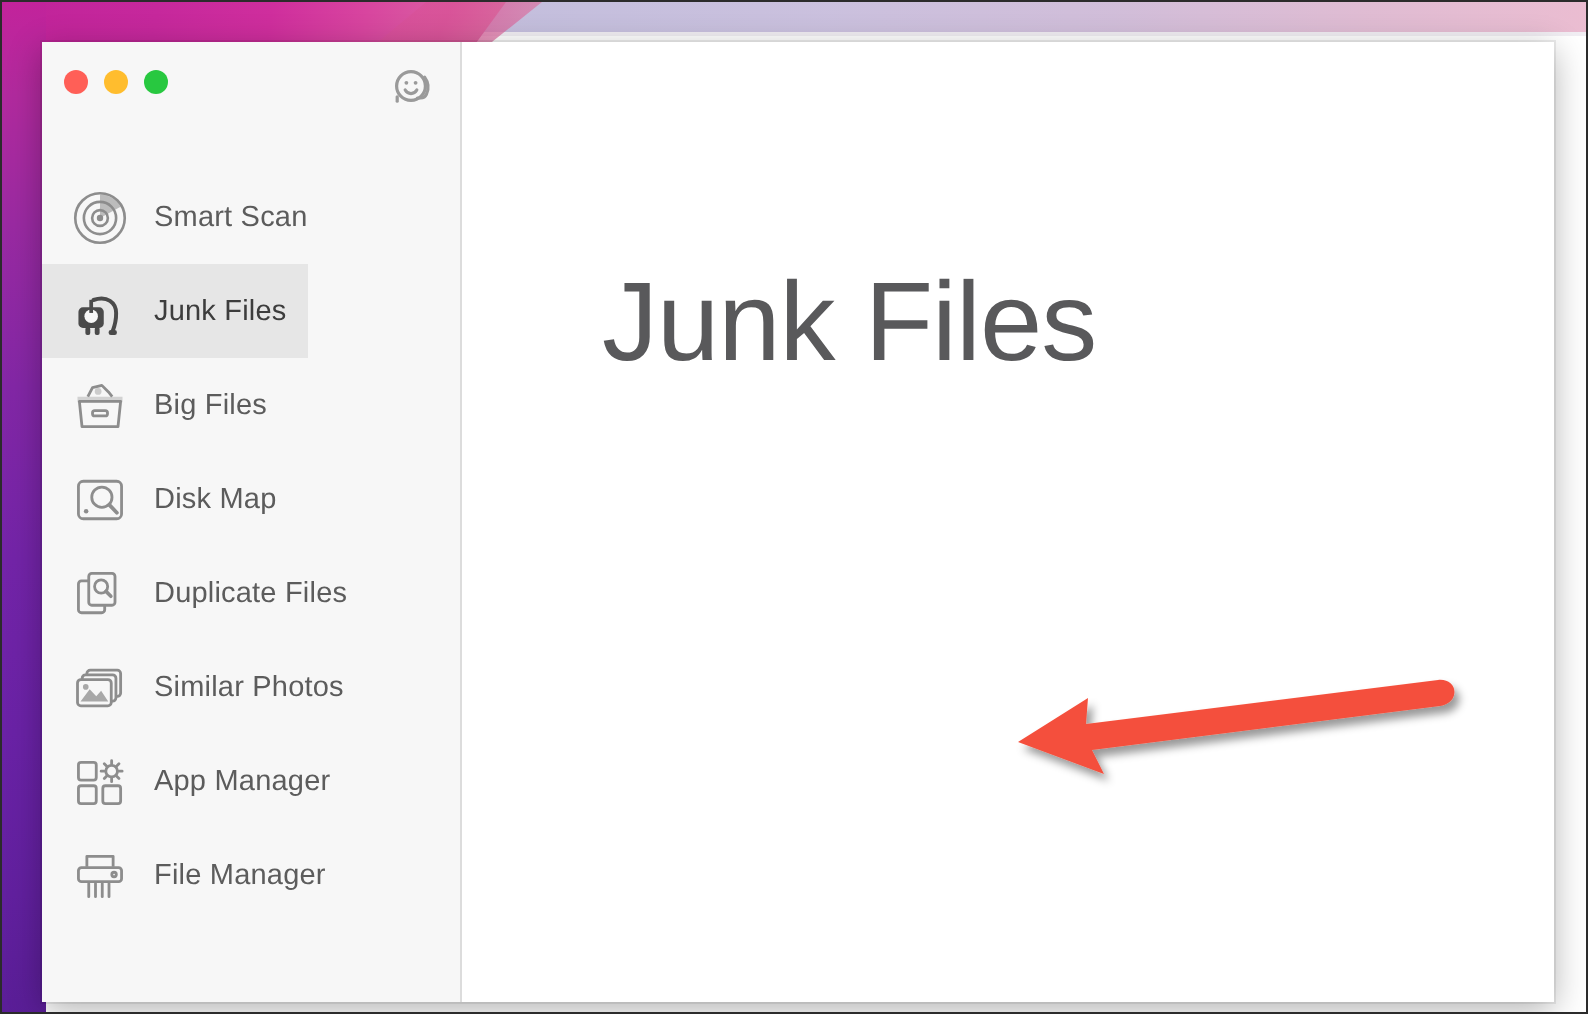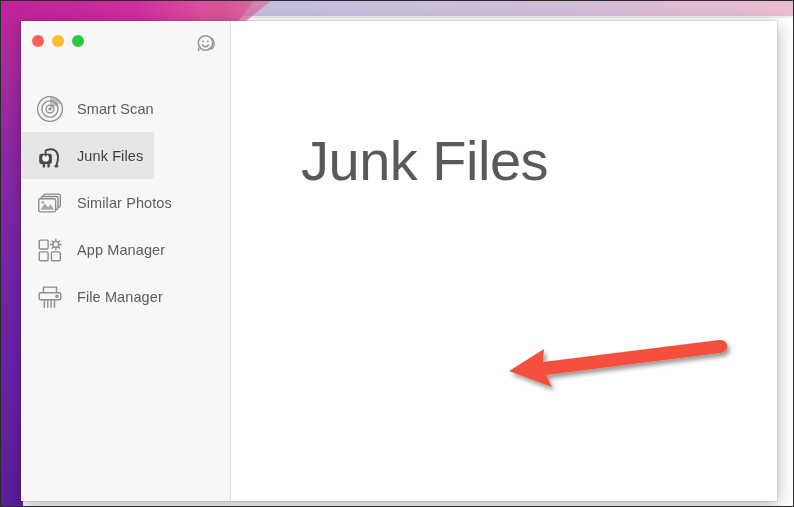--- a/index.html
+++ b/index.html
@@ -287,23 +287,57 @@
               </g>
               <circle cx="11.3" cy="18.3" r="3.6" fill="#f7f7f7"></circle>
               <rect x="10.3" y="9.5" width="2" height="7" fill="currentColor"></rect>
               <path d="M12.5 9.6 C20 7.2 24.5 11 24.6 16.5 C24.7 21 23.6 24 22.7 26.4" fill="none" stroke="currentColor" stroke-width="2.1" stroke-linecap="round"></path>
               <rect x="20.6" y="25.6" width="4.4" height="2.6" rx="1.2" fill="currentColor"></rect>
             </svg>
           </span>
           <span class="nav-label">Junk Files</span>
         </div>
 
-
-
-
+        <div class="nav-item">
+          <span class="nav-icon">
+            <svg viewBox="0 0 32 32" width="30" height="30" fill="none" stroke="currentColor" stroke-width="1.5" stroke-linejoin="round">
+              <path d="M5 13.5 L27 13.5 L25.6 27 L6.4 27 Z"></path>
+              <path d="M4 11 L28 11 L28 14 L4 14 Z" fill="currentColor" stroke="none" opacity=".35"></path>
+              <rect x="12" y="18.5" width="8" height="2.8" rx="1.2"></rect>
+              <path d="M9.5 11 L12 6.2 L17 5 L20.5 8.5 L22.5 11" fill="none"></path>
+              <circle cx="15" cy="8.2" r="1.8" fill="currentColor" stroke="none" opacity=".4"></circle>
+            </svg>
+          </span>
+          <span class="nav-label">Big Files</span>
+        </div>
+
+        <div class="nav-item">
+          <span class="nav-icon">
+            <svg viewBox="0 0 32 32" width="30" height="30" fill="none" stroke="currentColor" stroke-width="1.5">
+              <rect x="4.5" y="6" width="23" height="20" rx="2.6"></rect>
+              <circle cx="17" cy="14.5" r="5.4"></circle>
+              <path d="M21 18.6 L25 22.8" stroke-width="2" stroke-linecap="round"></path>
+              <circle cx="8.6" cy="22" r="1.2" fill="currentColor" stroke="none"></circle>
+            </svg>
+          </span>
+          <span class="nav-label">Disk Map</span>
+        </div>
+
+
+        <div class="nav-item">
+          <span class="nav-icon">
+            <svg viewBox="0 0 32 32" width="30" height="30" fill="none" stroke="currentColor" stroke-width="1.5" stroke-linejoin="round">
+              <rect x="4.5" y="9" width="14" height="17" rx="1.6"></rect>
+              <rect x="10" y="5" width="14" height="17" rx="1.6" fill="#f7f7f7"></rect>
+              <circle cx="16.6" cy="12" r="3.5"></circle>
+              <path d="M19.2 14.6 L21.8 17.2" stroke-width="1.9" stroke-linecap="round"></path>
+            </svg>
+          </span>
+          <span class="nav-label">Duplicate Files</span>
+        </div>
 
         <div class="nav-item">
           <span class="nav-icon">
             <svg viewBox="0 0 32 32" width="30" height="30" fill="none" stroke="currentColor" stroke-width="1.5" stroke-linejoin="round">
               <rect x="9" y="6.5" width="18" height="14" rx="1.8" fill="#f7f7f7"></rect>
               <rect x="6.5" y="9" width="18" height="14" rx="1.8" fill="#f7f7f7"></rect>
               <rect x="4" y="11.5" width="18" height="14" rx="1.8" fill="#f7f7f7"></rect>
               <path d="M5.6 23.2 L10.5 16.6 L14 20.4 L16.6 17.4 L20.4 23.2 Z" fill="currentColor" stroke="none" opacity=".75"></path>
               <circle cx="8.4" cy="15.4" r="1.5" fill="currentColor" stroke="none" opacity=".75"></circle>
             </svg>

